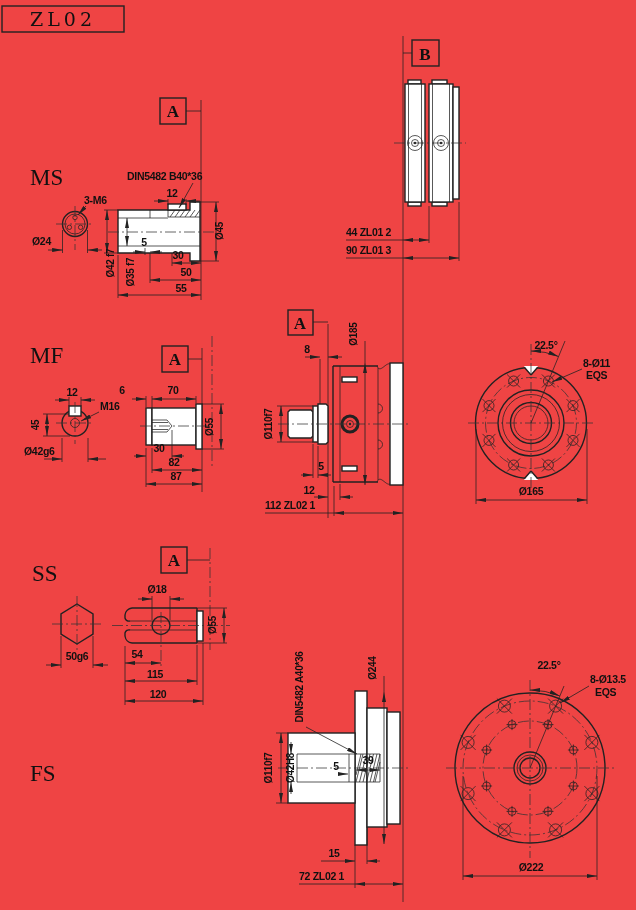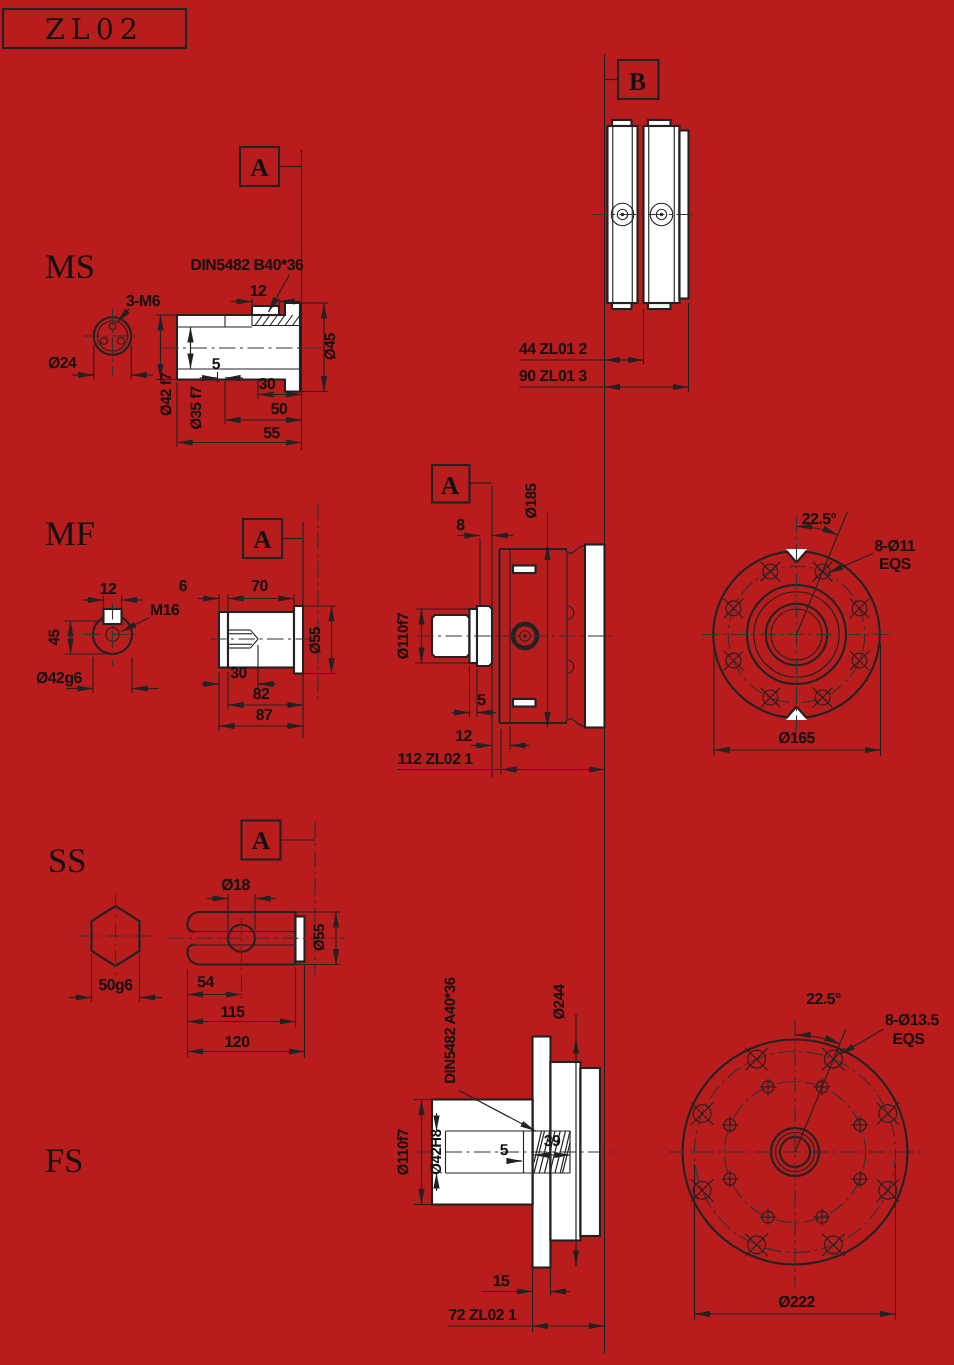--- a/index.html
+++ b/index.html
@@ -1,16 +1,16 @@
 <!DOCTYPE html>
 <html><head>
 <meta charset="utf-8">
 <style>
   html,body{margin:0;padding:0;background:#fff;}
-  .sheet{width:636px;height:910px;background:#b91c1c;position:relative;text-align:center;}
+  .sheet{width:636px;height:910px;background:#ef4444;position:relative;text-align:center;}
   svg{display:block;}
   .ol{fill:none;stroke:#222;stroke-width:1.4;}
   .olf{fill:#fff;stroke:#222;stroke-width:1.4;}
   .tl{stroke:#222;stroke-width:.75;fill:none;}
   .cl{stroke:#333;stroke-width:.75;fill:none;stroke-dasharray:11 3 2 3;}
   .dl{stroke:#222;stroke-width:.8;fill:none;}
   text{fill:#111;font-family:"Liberation Sans",sans-serif;}
   .dt{font-size:10.5px;font-weight:bold;letter-spacing:-.3px;}
   .dts{font-size:10px;font-weight:bold;letter-spacing:-.3px;}
   .lbl{font-family:"Liberation Serif",serif;font-size:23px;}

